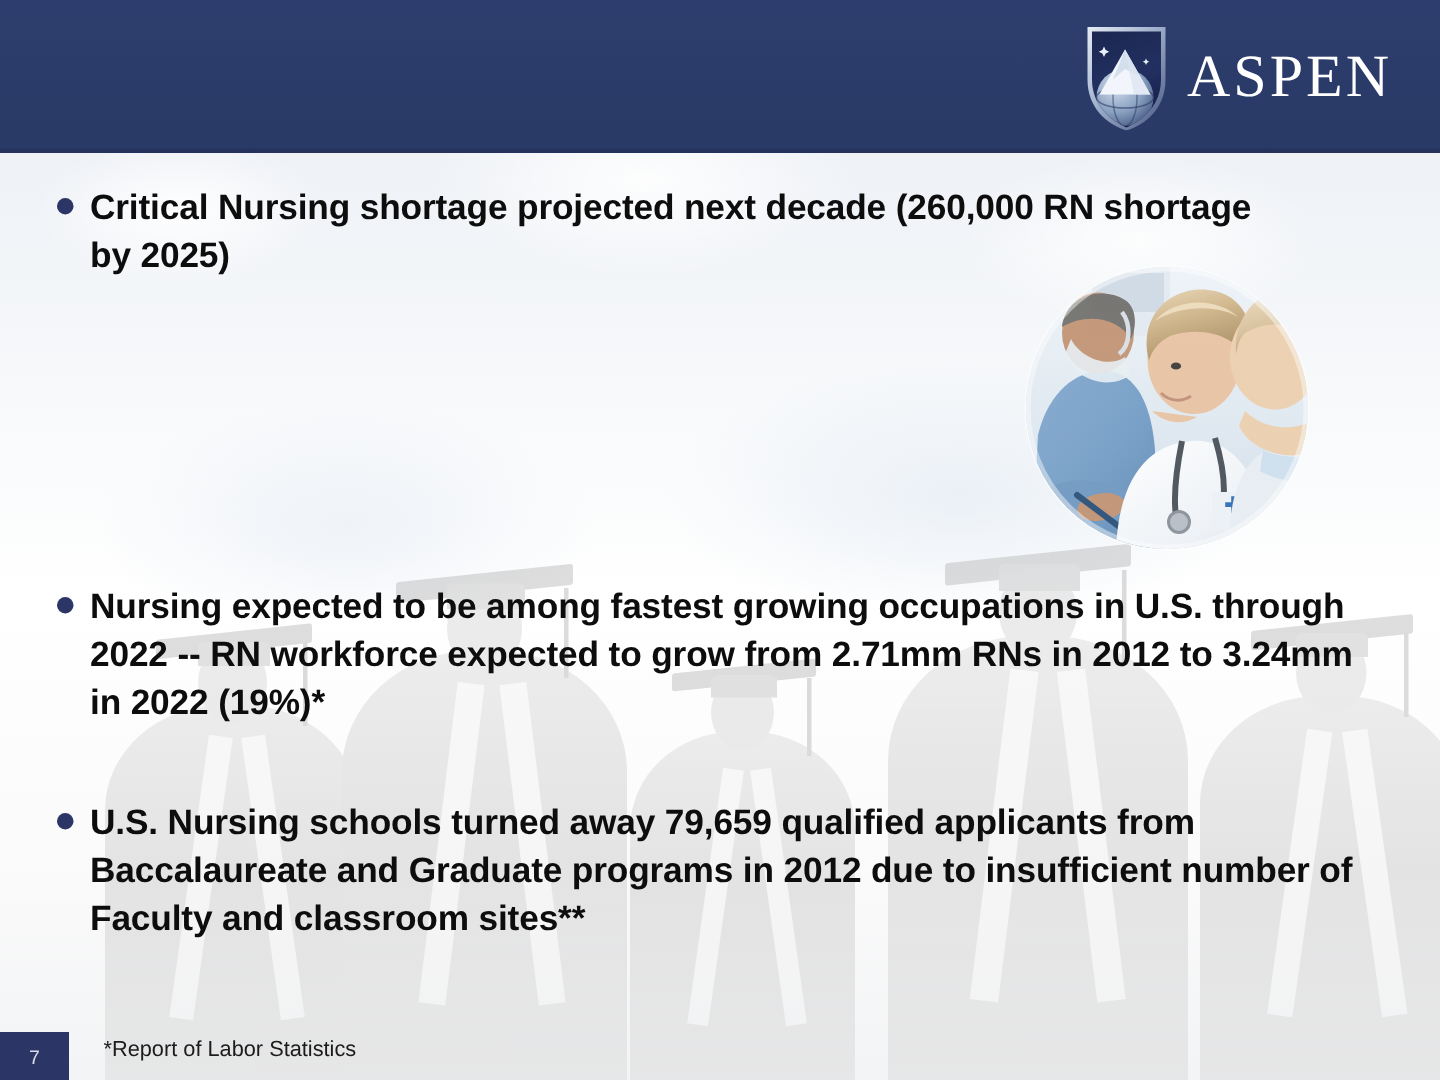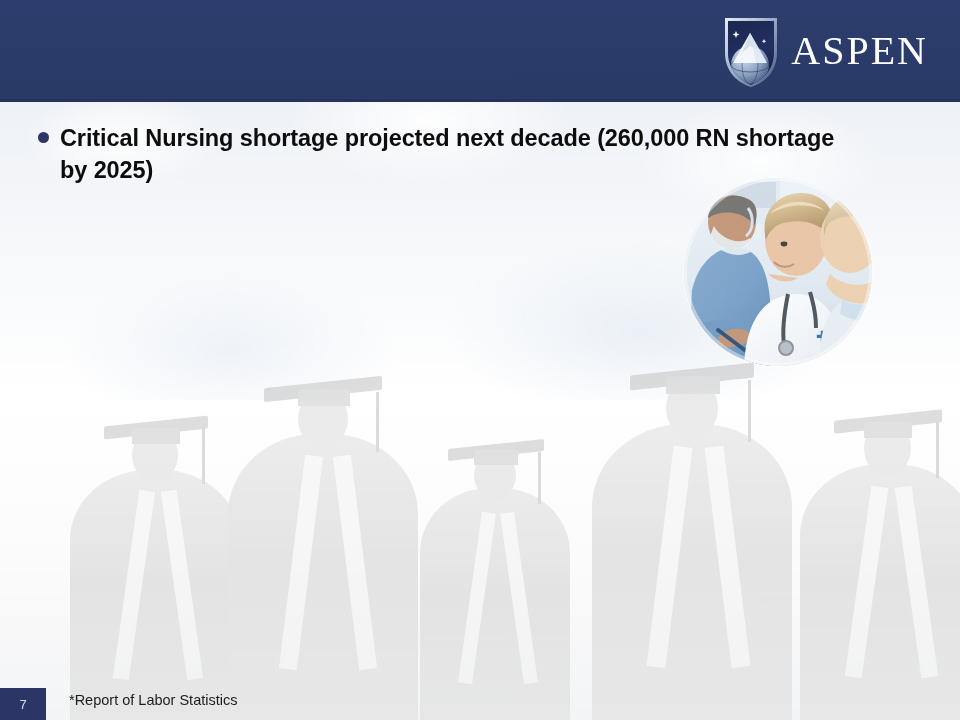--- a/index.html
+++ b/index.html
@@ -342,21 +342,29 @@
   </div>
 
   <div class="content">
 
     <div class="bullet" id="bullet-1">
       <span class="marker-dot"></span>
       <span class="b-text-main">Critical Nursing shortage projected next decade (260,000 RN shortage by 2025)</span>
     </div>
 
 
-
+    <div class="bullet" id="bullet-2">
+      <span class="marker-dot"></span>
+      <span class="b-text-main">Nursing expected to be among fastest growing occupations in U.S. through 2022 -- RN workforce expected to grow from 2.71mm RNs in 2012 to 3.24mm in 2022 (19%)*</span>
+    </div>
+
+    <div class="bullet" id="bullet-3">
+      <span class="marker-dot"></span>
+      <span class="b-text-main">U.S. Nursing schools turned away 79,659 qualified applicants from Baccalaureate and Graduate programs in 2012 due to insufficient number of Faculty and classroom sites**</span>
+    </div>
   </div>
 
   <div class="photo-circle">
     <svg viewBox="0 0 188 188" xmlns="http://www.w3.org/2000/svg">
       <defs>
         <linearGradient id="bgRoom" x1="0" y1="0" x2="0" y2="1">
           <stop offset="0%" stop-color="#eef3f8"></stop>
           <stop offset="60%" stop-color="#dfe8f0"></stop>
           <stop offset="100%" stop-color="#cfdbe6"></stop>
         </linearGradient>

